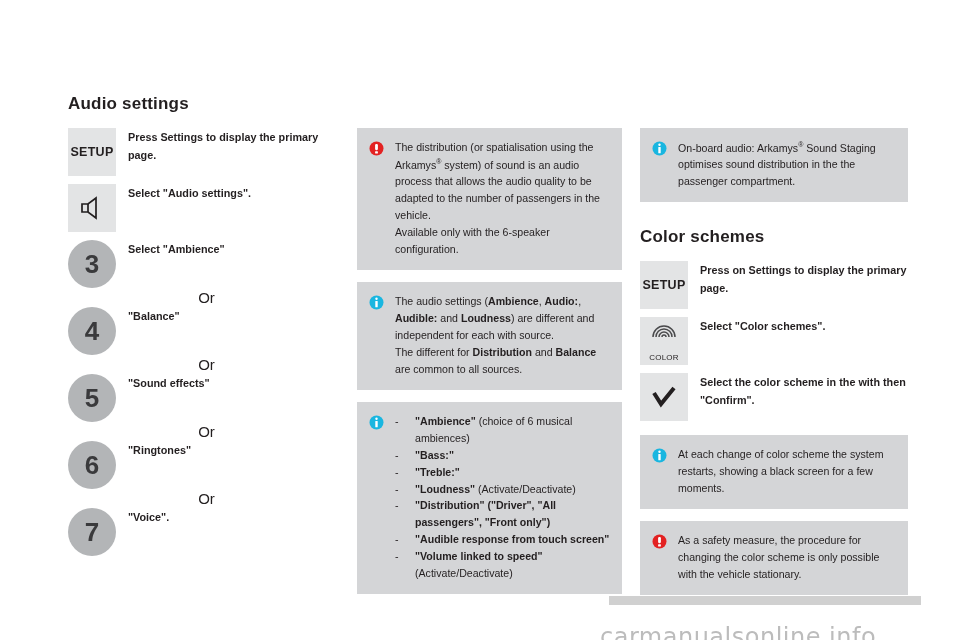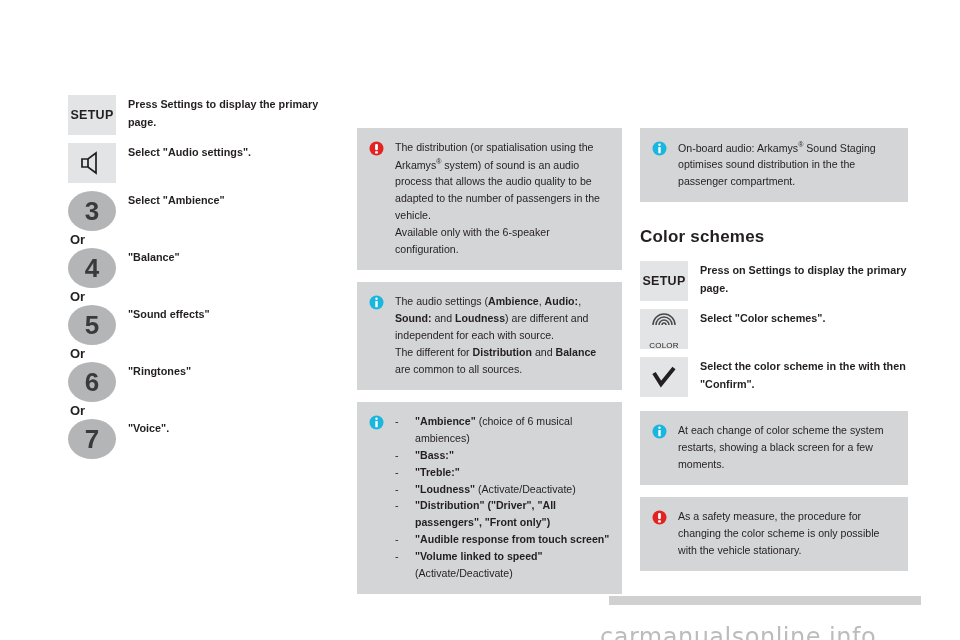--- a/index.html
+++ b/index.html
@@ -57,21 +57,21 @@
   
   .step {
     position: relative;
     display: flex;
     align-items: flex-start;
     margin-bottom: 0;
   }
   .step-badge {
     flex: 0 0 auto;
     width: 48px;
-    height: 40px;
+    height: 48px;
     background: #e3e4e5;
     display: flex;
     align-items: center;
     justify-content: center;
     margin-right: 12px;
   }
   .step-badge.circle {
     background: #b3b5b7;
     border-radius: 50%;
   }
@@ -89,25 +89,26 @@
   }
   .step-text {
     flex: 1 1 auto;
     font-size: 10.8px;
     font-weight: bold;
     line-height: 1.65;
     padding-top: 1px;
     color: #231f20;
   }
   .or {
-    font-size: 13px;
-    font-weight: bold;
+    font-size: 15px;
+    font-weight: normal;
     color: #231f20;
     margin: 2px 0 2px 2px;
     line-height: 1;
+    text-align: center;
   }
   .gap-sm { height: 8px; }
 
   
   .icon-speaker { display:block; }
   .icon-check { display:block; }
   .icon-color-wrap {
     display: flex;
     flex-direction: column;
     align-items: center;
@@ -177,20 +178,21 @@
     background: #d0d0d0;
   }
 </style>
 </head>
 <body>
 
 <div class="page">
 
   <div class="col-left">
 
+    <h2 class="section-title">Audio settings</h2>
 
     <div class="step">
       <div class="step-badge">
         <span class="badge-setup">SETUP</span>
       </div>
       <div class="step-text">Press Settings to display the primary page.</div>
     </div>
 
     <div class="gap-sm"></div>
 
@@ -270,21 +272,21 @@
 
     <div class="note">
       <div class="note-icon">
         <svg width="15" height="15" viewBox="0 0 15 15">
           <circle cx="7.5" cy="7.5" r="7" fill="#19b6e0"></circle>
           <rect x="6.3" y="2.6" width="2.4" height="2.4" rx="1.2" fill="#ffffff"></rect>
           <rect x="6.3" y="6.1" width="2.4" height="6.2" rx="0.5" fill="#ffffff"></rect>
         </svg>
       </div>
       <div class="note-body">
-        <span>The audio settings (</span><b>Ambience</b><span>, </span><b>Audio:</b><span>, </span><b>Sound:</b><span> and </span><b>Loudness</b><span>) are different and independent for each with source.</span><br>
+        <span>The audio settings (</span><b>Ambience</b><span>, </span><b>Audio:</b><span>, </span><b>Audible:</b><span> and </span><b>Loudness</b><span>) are different and independent for each with source.</span><br>
         <span>The different for </span><b>Distribution</b><span> and </span><b>Balance</b><span> are common to all sources.</span>
       </div>
     </div>
 
     <div class="note">
       <div class="note-icon">
         <svg width="15" height="15" viewBox="0 0 15 15">
           <circle cx="7.5" cy="7.5" r="7" fill="#19b6e0"></circle>
           <rect x="6.3" y="2.6" width="2.4" height="2.4" rx="1.2" fill="#ffffff"></rect>
           <rect x="6.3" y="6.1" width="2.4" height="6.2" rx="0.5" fill="#ffffff"></rect>

